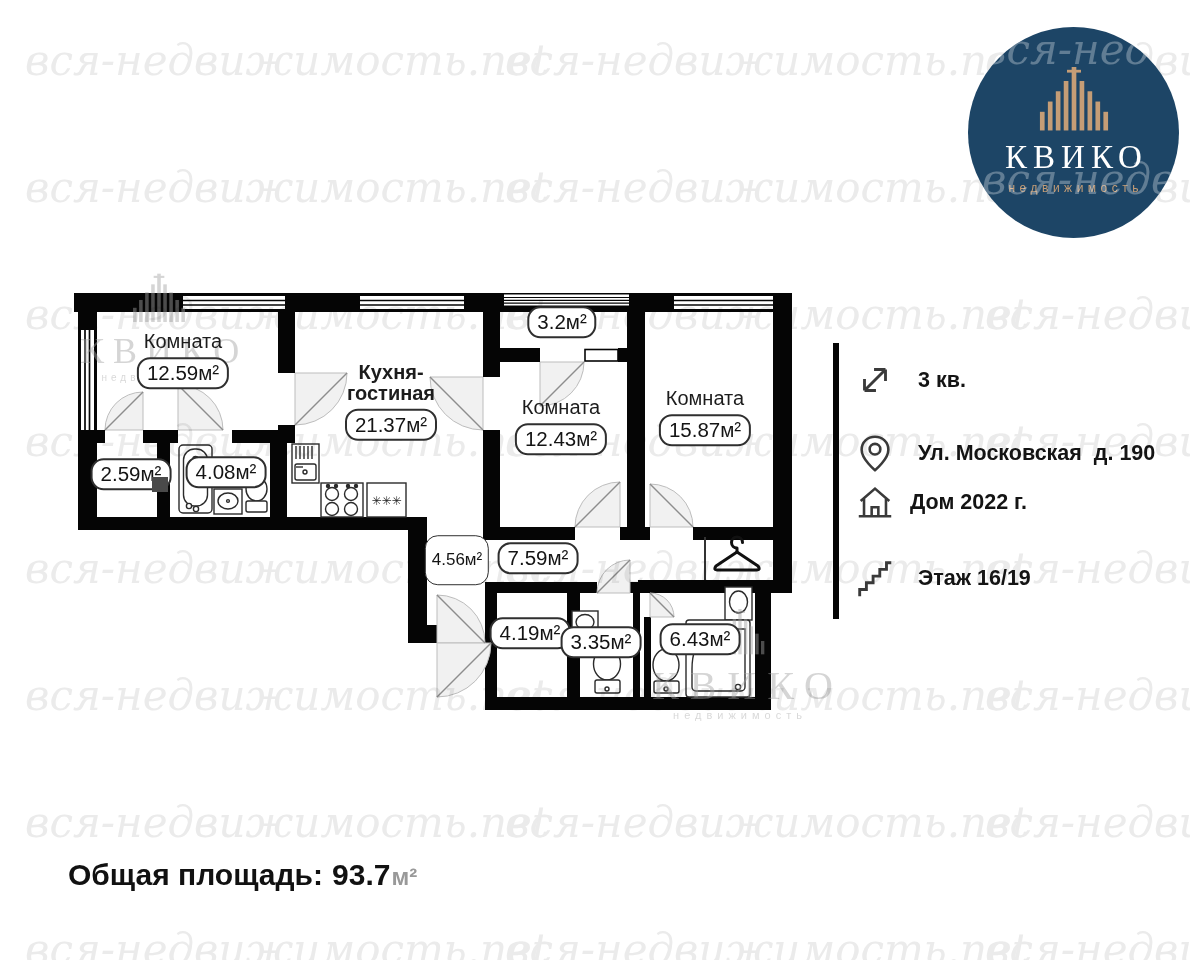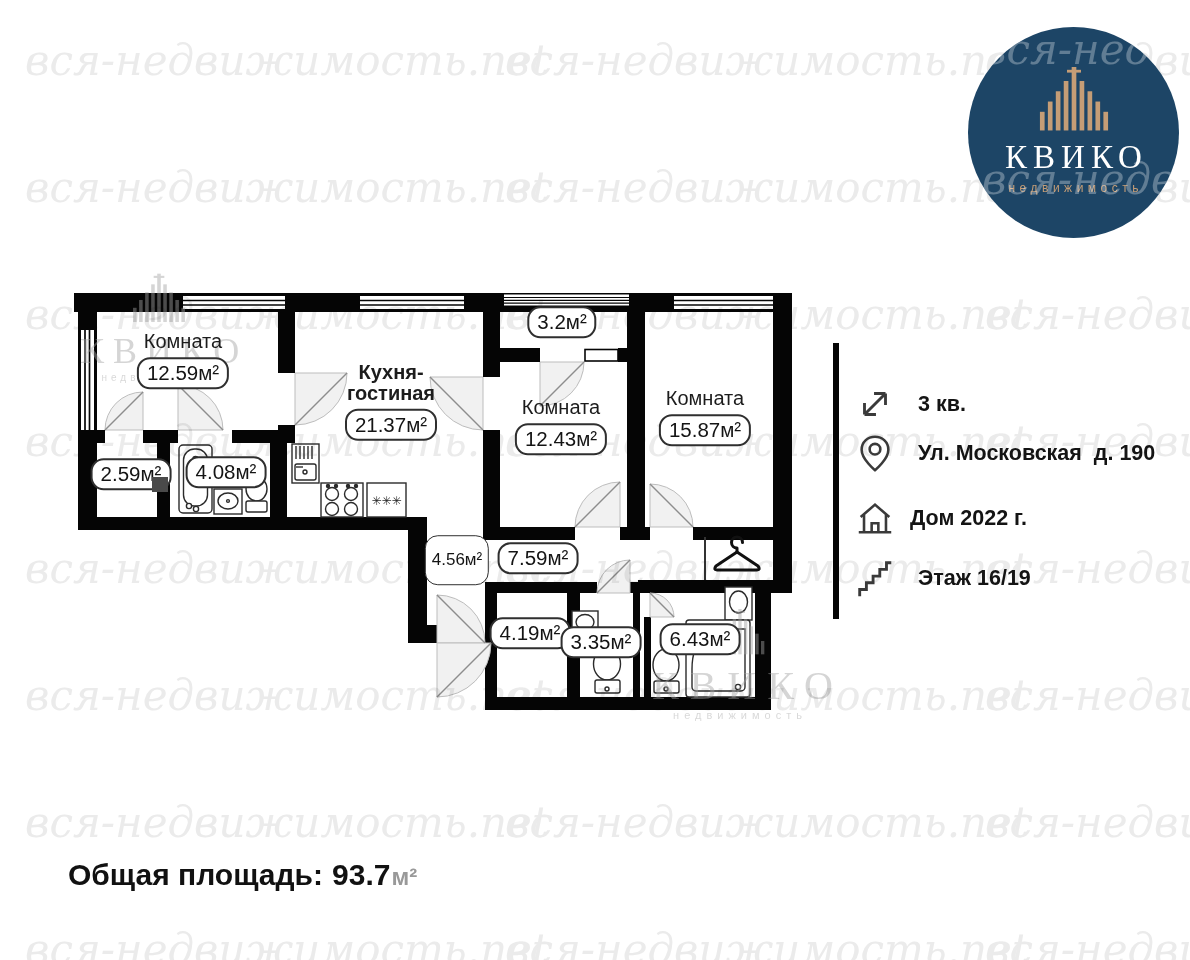--- a/index.html
+++ b/index.html
@@ -268,38 +268,38 @@
   </div>
   <div class="rlabel" style="left:601px;top:642px;">
     <div class="rbox">3.35м²</div>
   </div>
   <div class="rlabel" style="left:700px;top:639px;">
     <div class="rbox">6.43м²</div>
   </div>
 
   <div class="divider"></div>
 
-  <div class="inforow" style="top:380px;">
+  <div class="inforow" style="top:356px;">
     <span class="ic">
       <svg width="42" height="42" viewBox="0 0 44 44" fill="none" stroke="#3a3a3a" stroke-width="3">
         <path d="M11,33 L33,11 M33,11 H21 M33,11 V23 M11,33 H23 M11,33 V21"></path>
       </svg>
     </span>
     <span class="lbl">3 кв.</span>
   </div>
   <div class="inforow" style="top:429px;">
     <span class="ic">
       <svg width="42" height="46" viewBox="0 0 44 46" fill="none" stroke="#3a3a3a" stroke-width="2.7">
         <path d="M22,41 C22,41 8,29.5 8,19.5 C8,11.7 14.2,6 22,6 C29.8,6 36,11.7 36,19.5 C36,29.5 22,41 22,41 Z"></path>
         <circle cx="22" cy="19" r="5.6"></circle>
       </svg>
     </span>
     <span class="lbl">Ул. Московская  д. 190</span>
   </div>
-  <div class="inforow" style="top:494px;gap:12px;">
+  <div class="inforow" style="top:478px;gap:12px;">
     <span class="ic">
       <svg width="44" height="42" viewBox="0 0 46 44" fill="none" stroke="#3a3a3a" stroke-width="2.7">
         <path d="M8,21 L23,8 L38,21"></path>
         <path d="M11.5,18.5 V37 M34.5,18.5 V37"></path>
         <path d="M6,37 H40"></path>
         <path d="M19.5,37 V27.5 H26.5 V37"></path>
       </svg>
     </span>
     <span class="lbl">Дом 2022 г.</span>
   </div>

